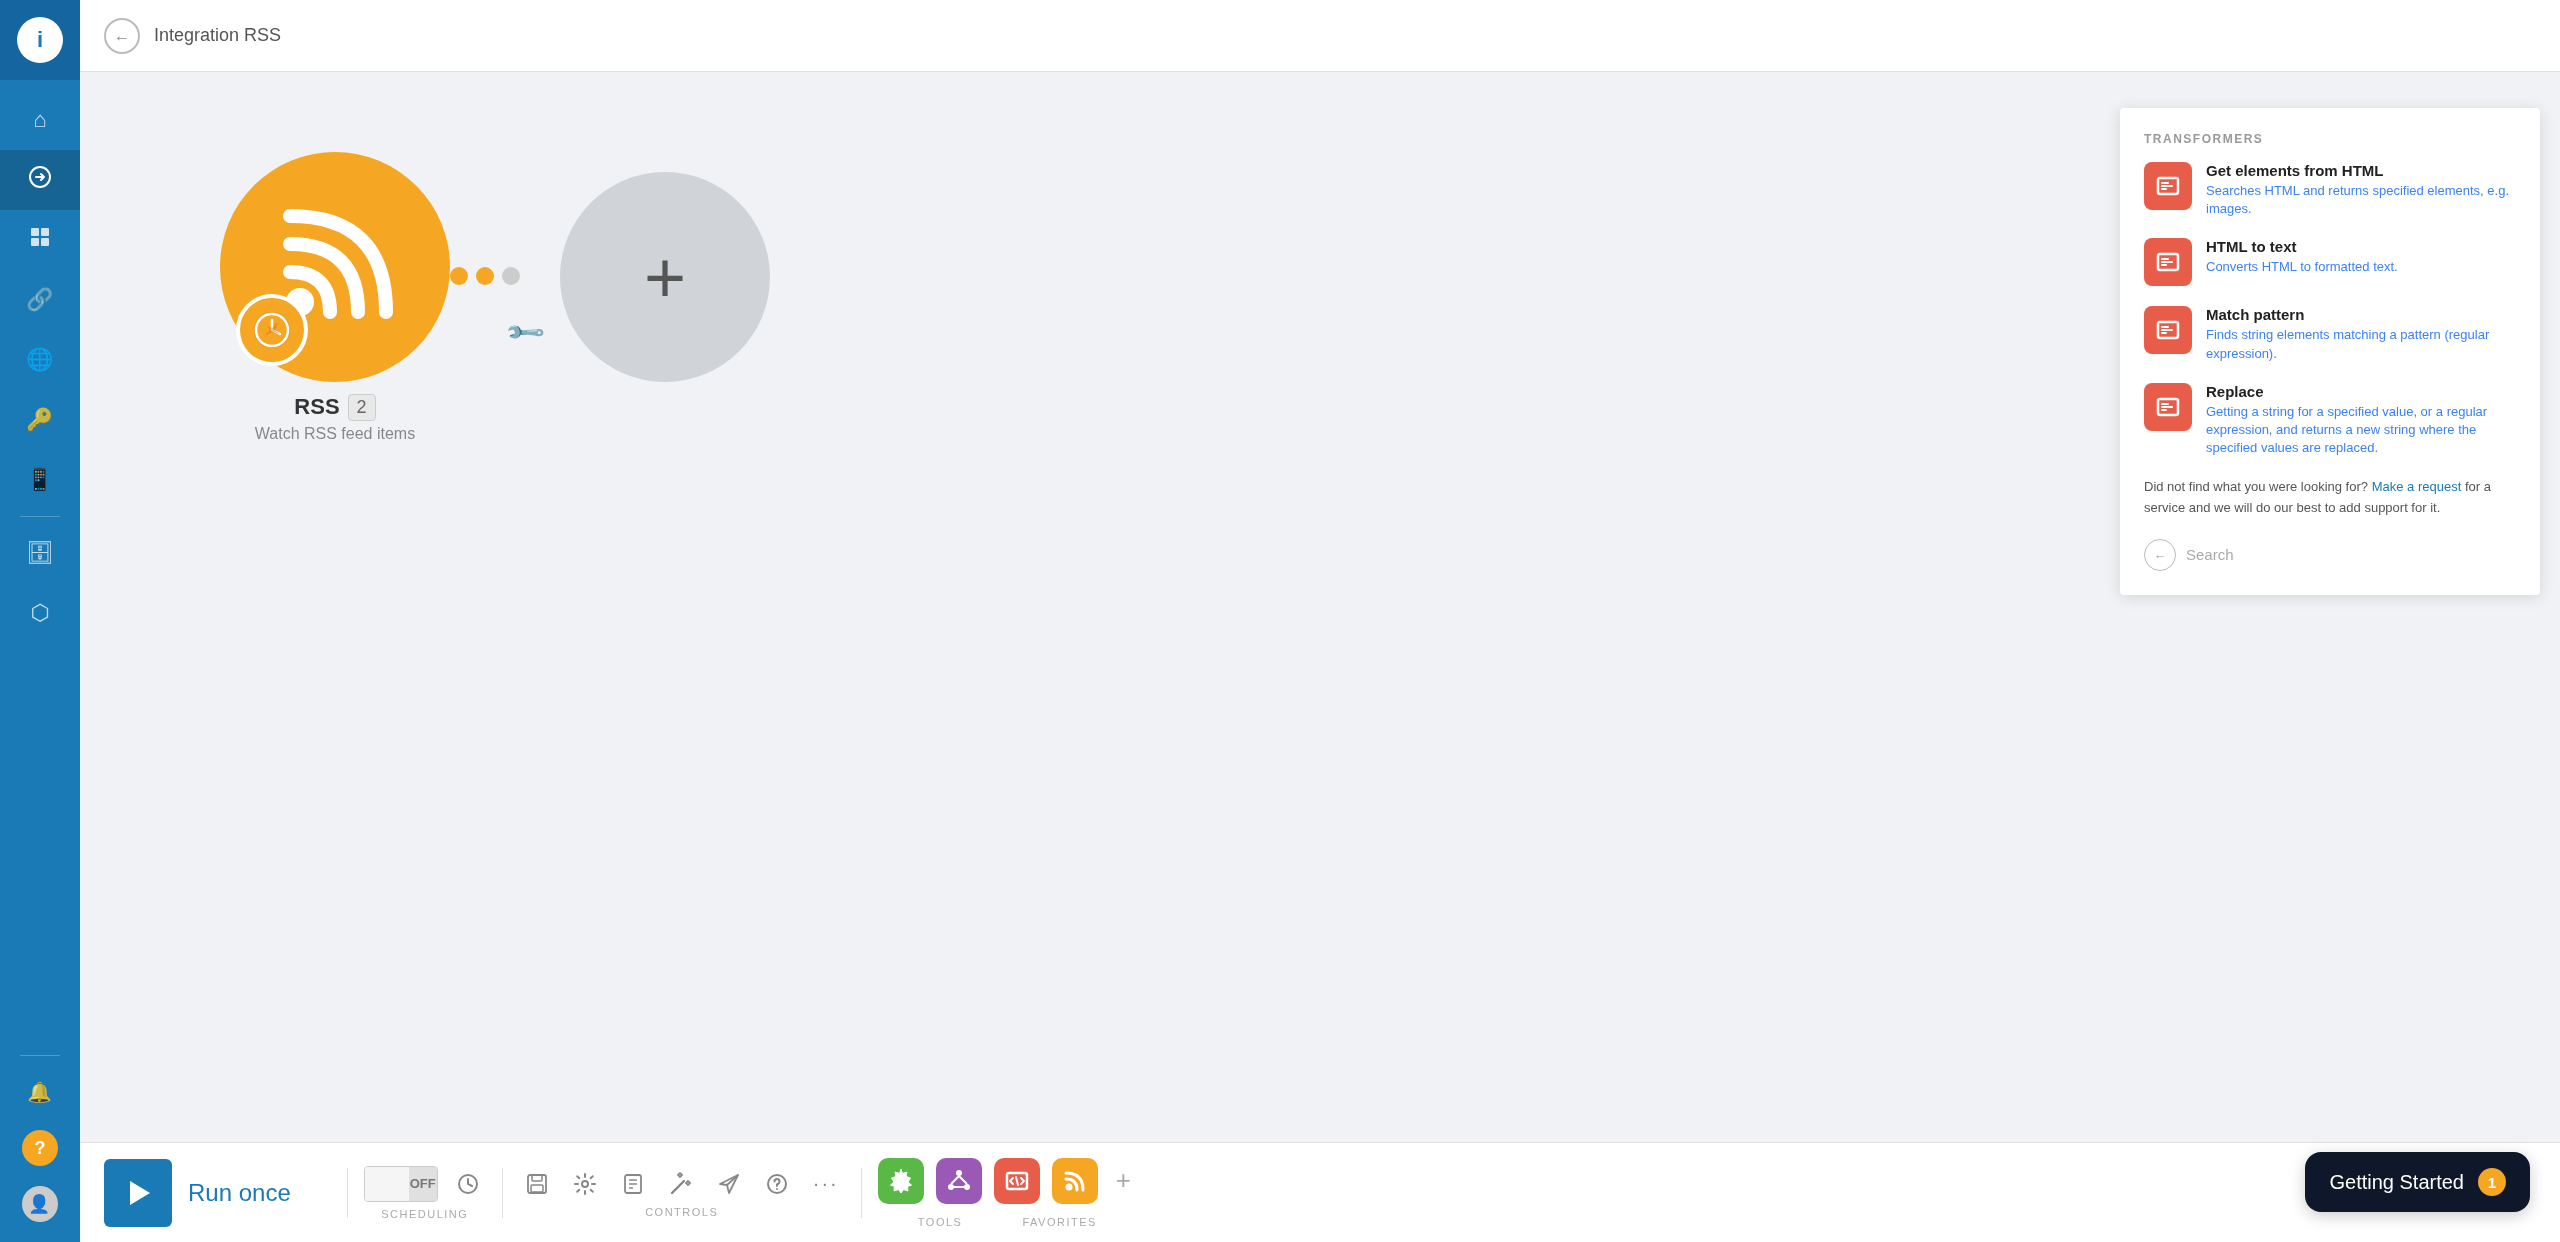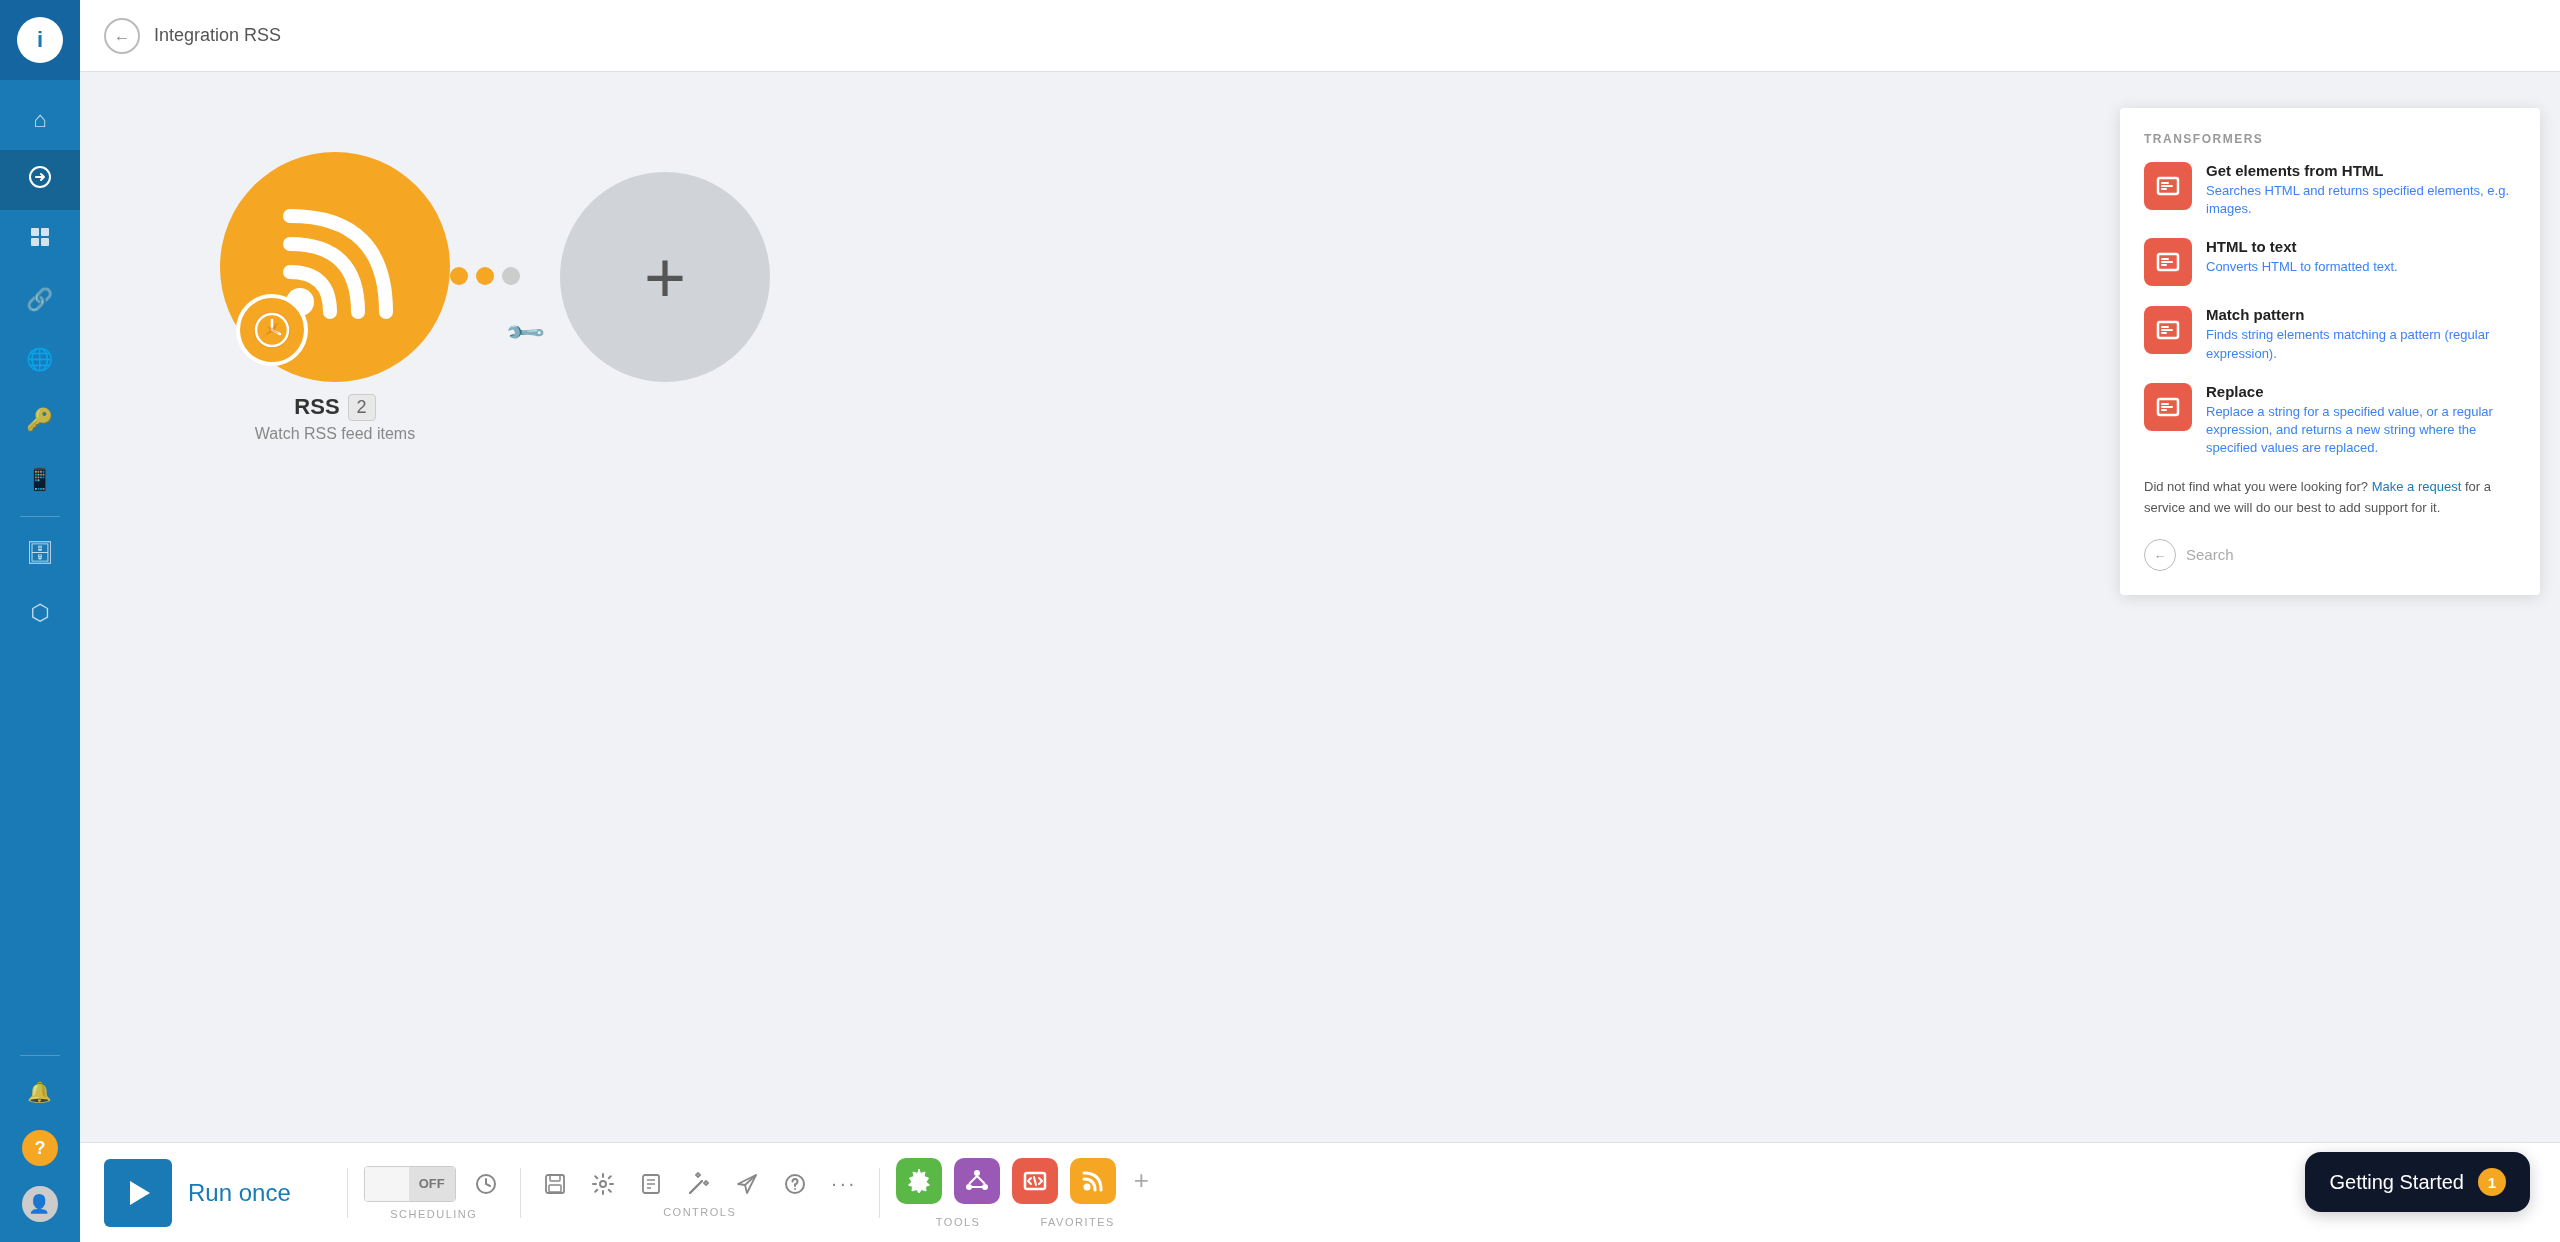--- a/index.html
+++ b/index.html
@@ -399,21 +399,21 @@
       border-radius: 4px;
       overflow: hidden;
       height: 36px;
     }
     .toggle-track {
       width: 44px;
       height: 34px;
       background: #f5f5f5;
     }
     .toggle-off {
-      padding: 0 10px;
+      padding: 0 1px;
       height: 34px;
       background: #e0e0e0;
       display: flex;
       align-items: center;
       font-size: 13px;
       color: #777;
       font-weight: 600;
     }
     .toolbar-icon {
       font-size: 22px;
@@ -642,21 +642,21 @@
 
       <div class="transformer-item">
         <div class="transformer-icon">
           <svg width="28" height="28" viewBox="0 0 28 28" fill="none">
             <rect x="4" y="6" width="20" height="16" rx="2" stroke="white" stroke-width="2.5" fill="none"></rect>
             <path d="M8 11 L14 11 M8 14 L18 14 M8 17 L12 17" stroke="white" stroke-width="2" stroke-linecap="round"></path>
           </svg>
         </div>
         <div class="transformer-info">
           <div class="transformer-name">Replace</div>
-          <div class="transformer-desc">Replace a string for a specified value, or a regular expression, and returns a new string where the specified values are replaced.</div>
+          <div class="transformer-desc">Getting a string for a specified value, or a regular expression, and returns a new string where the specified values are replaced.</div>
         </div>
       </div>
 
       <div class="panel-footer">
         <span>Did not find what you were looking for?</span>
         <a href="#">Make a request</a>
         <span> for a service and we will do our best to add support for it.</span>
       </div>
 
       <div class="panel-search">

